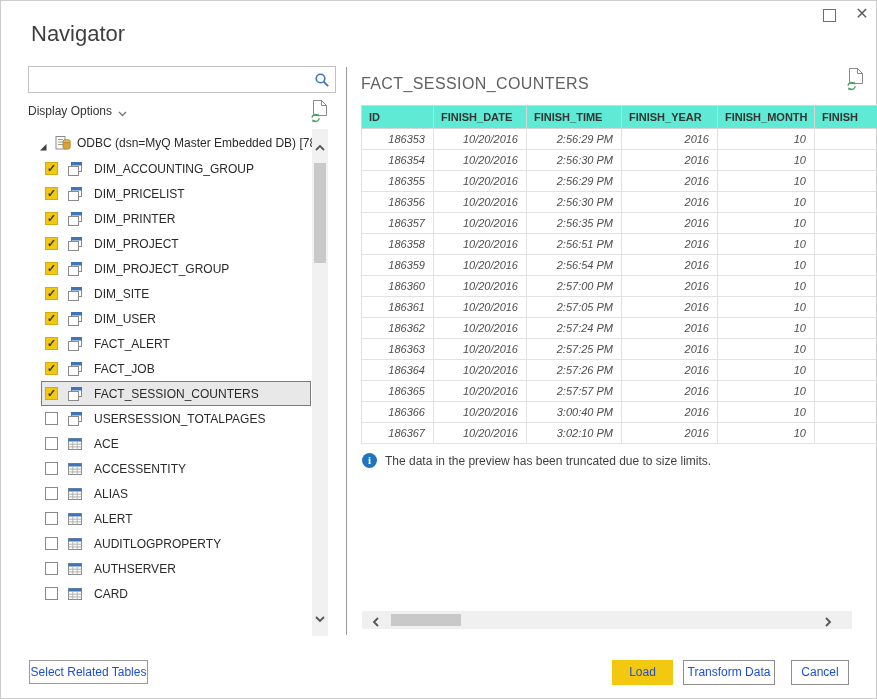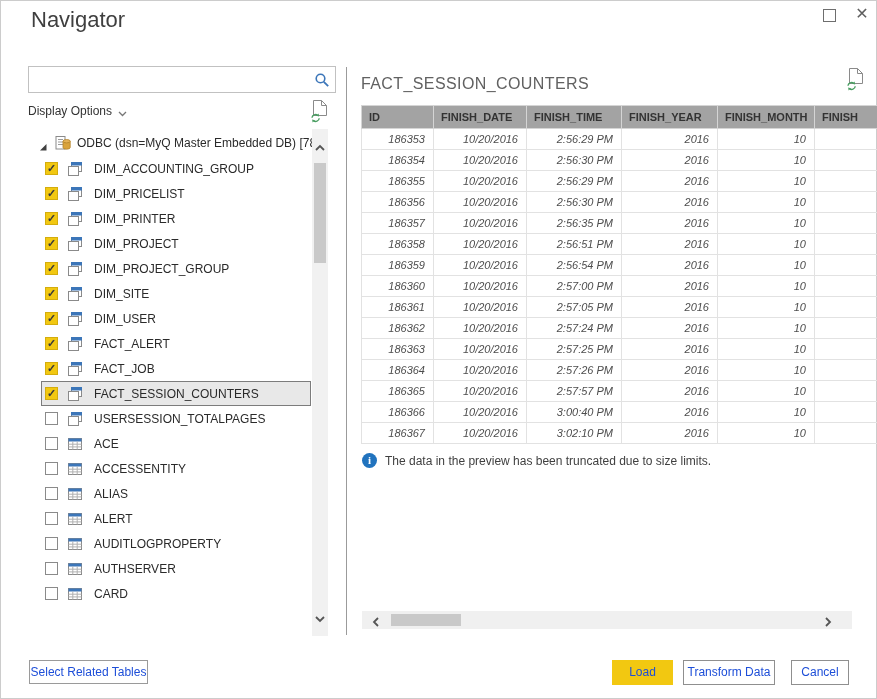--- a/index.html
+++ b/index.html
@@ -1,21 +1,21 @@
 <!DOCTYPE html>
 <html><head>
 <meta charset="utf-8">
 <style>
   * { margin:0; padding:0; box-sizing:border-box; }
   html,body { width:877px; height:699px; }
   body { font-family:"Liberation Sans", sans-serif; background:#fff; overflow:hidden; }
   #dialog { position:relative; width:877px; height:699px; background:#fff; border:1px solid #cccccc; }
 
   
-  .dlg-title { position:absolute; left:30px; top:6px; font-size:22px; font-weight:300; color:#3f3f3f; }
+  .dlg-title { position:absolute; left:30px; top:20px; font-size:22px; font-weight:300; color:#3f3f3f; }
   .win-max { position:absolute; left:822px; top:8px; width:13px; height:13px; border:1px solid #6e6e6e; background:#fff; cursor:pointer; }
   .win-close { position:absolute; left:852px; top:3px; width:18px; height:20px; font-size:16px; color:#5f5f5f; text-align:center; line-height:20px; cursor:pointer; }
 
   
   .search-box { position:absolute; left:27px; top:65px; width:308px; height:27px; border:1px solid #c1c1c1; background:#fff; }
   .search-box input { position:absolute; left:2px; top:2px; width:280px; height:21px; border:none; outline:none; font-size:12px; color:#333; }
   .search-glyph { position:absolute; right:5px; top:5px; width:16px; height:16px; }
   .display-row { position:absolute; left:27px; top:101px; height:18px; display:flex; align-items:center; cursor:pointer; }
   .display-label { font-size:12px; color:#333; }
   .display-caret { margin-left:6px; margin-top:1px; }
@@ -44,21 +44,21 @@
   .hscroll .chev-left { position:absolute; left:10px; top:3px; cursor:pointer; }
   .hscroll .chev-right { position:absolute; right:20px; top:3px; cursor:pointer; }
   .hscroll .hthumb { position:absolute; left:29px; top:3px; width:70px; height:12px; background:#c9c9c9; cursor:pointer; }
 
   .divider { position:absolute; left:345px; top:66px; width:1px; height:568px; background:#9b9b9b; }
 
   
   .preview-title { position:absolute; left:360px; top:74px; font-size:16px; font-weight:300; letter-spacing:0.4px; color:#616161; }
   .preview-table-wrap { position:absolute; left:360px; top:104px; width:517px; overflow:hidden; }
   table { border-collapse:collapse; table-layout:fixed; width:533px; }
-  th { height:23px; background:#a3a3a3; border:1px solid #d5d5d5; font-size:11px; font-weight:bold; color:#333; text-align:left; padding:0 0 0 7px; white-space:nowrap; overflow:hidden; }
+  th { height:23px; background:#5eead4; border:1px solid #d5d5d5; font-size:11px; font-weight:bold; color:#333; text-align:left; padding:0 0 0 7px; white-space:nowrap; overflow:hidden; }
   td { height:21px; border:1px solid #e2e2e2; font-size:11px; font-style:italic; color:#4d4d4d; text-align:right; padding:0 8px 0 0; white-space:nowrap; }
   .c0{width:72px}.c1{width:93px}.c2{width:95px}.c3{width:96px}.c4{width:97px}.c5{width:80px}
 
   .info-note { position:absolute; left:361px; top:452px; display:flex; align-items:center; }
   .info-glyph { width:15px; height:15px; border-radius:50%; background:#2173BE; color:#fff; font-family:"Liberation Serif", serif; font-weight:bold; font-size:11px; line-height:15px; text-align:center; flex:0 0 auto; }
   .info-text { margin-left:8px; font-size:12px; color:#3f3f3f; }
 
   
   .btn { position:absolute; height:25px; font-size:12px; color:#1d4ed8; background:#fff; border:1px solid #8f8f8f; text-align:center; line-height:23px; cursor:pointer; }
   .btn-select-related { left:28px; top:659px; width:119px; height:24px; border-color:#9a9a9a; }

